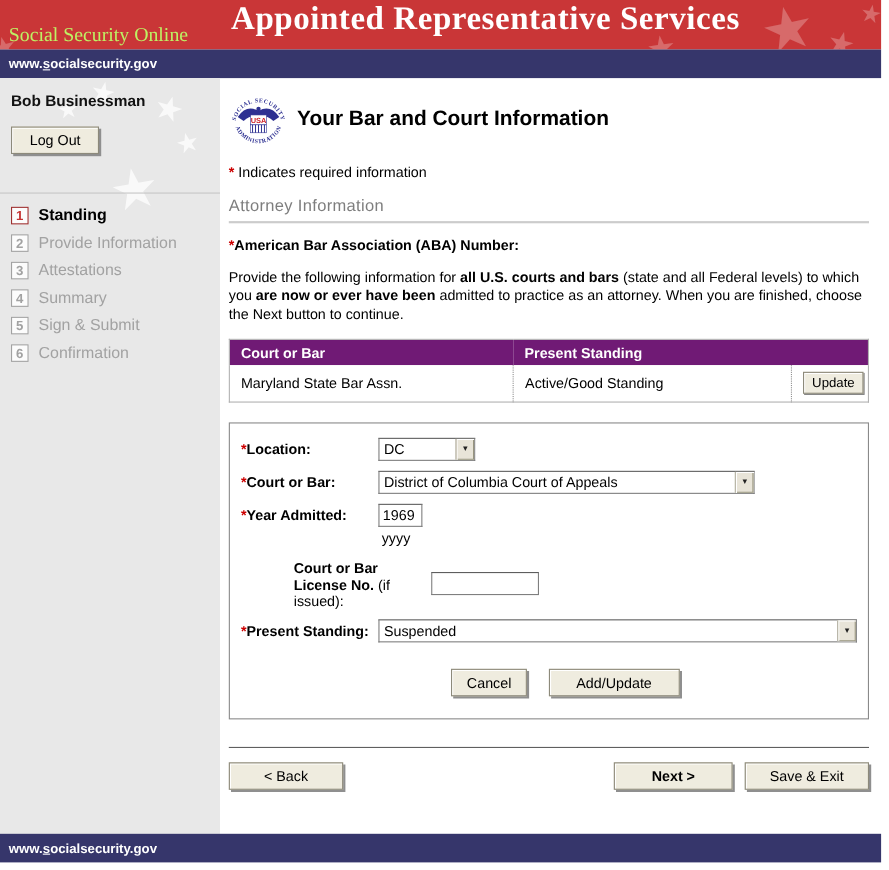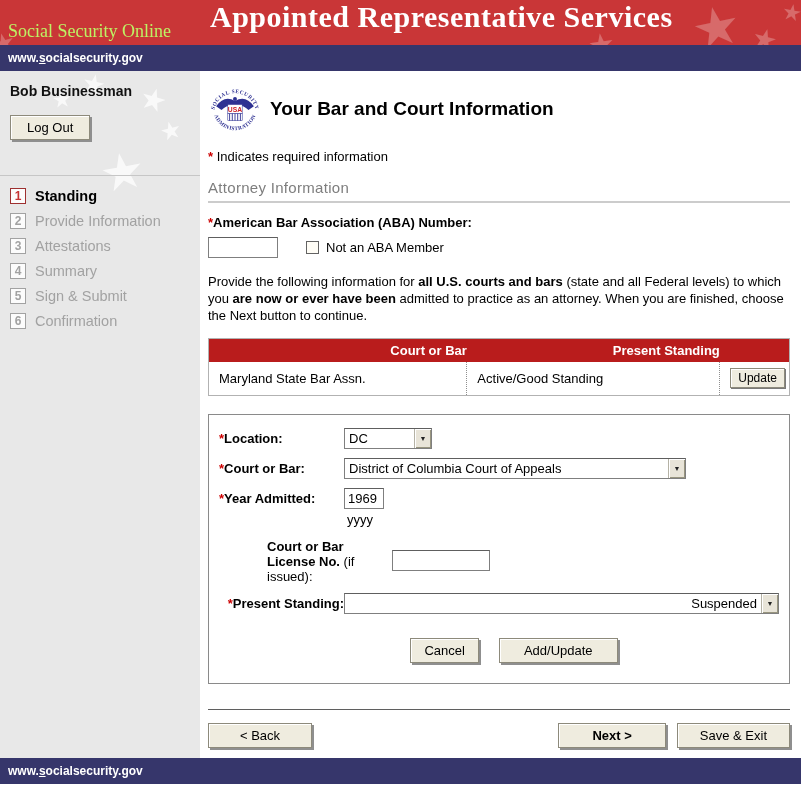--- a/index.html
+++ b/index.html
@@ -84,21 +84,21 @@
   .aba-input { width:70px; }
   .checkbox {
     width:13px; height:13px; border:1px solid #636363; background:#fffdf6;
     display:inline-block; margin-left:28px; margin-right:7px;
   }
 
   .instructions { margin-top:13px; line-height:17px; }
 
   .courts-table { margin-top:14px; width:582px; border-collapse:collapse; border:1px solid #b2b2b2; }
   .courts-table th {
-    background:#b91c1c; color:#fff; text-align:right; font-size:13px;
+    background:#701a75; color:#fff; text-align:left; font-size:13px;
     height:23px; padding-left:10px; font-weight:bold;
   }
   .courts-table td { background:#fff; height:34px; padding-left:10px; }
   .td-sep { border-left:1px dotted #8f8f8f; }
   .td-action { text-align:center; padding:0 4px; }
   .update-btn { font-size:12px; padding:2px 7px; box-shadow:1px 1px 0 #7a7a7a, inset 1px 1px 0 #fff; }
 
   
   .form-box { margin-top:18px; border:1px solid #8a8a8a; padding:13px 10px 12px 10px; }
   .frow { display:flex; margin-bottom:9px; }
@@ -227,25 +227,20 @@
     </svg>
     <h1 class="page-title">Your Bar and Court Information</h1>
   </div>
 
   <div class="required-note"><span class="req">*</span> <span>Indicates required information</span></div>
 
   <h2 class="section-title">Attorney Information</h2>
 
   <div class="aba-label"><span class="req">*</span><span>American Bar Association (ABA) Number:</span></div>
 
-  <div class="aba-row">
-    <input type="text" class="text-input aba-input" value="" style="">
-    <span class="checkbox"></span>
-    <span>Not an ABA Member</span>
-  </div>
 
   <p class="instructions"><span>Provide the following information for </span><b>all U.S. courts and bars</b><span> (state and all Federal levels) to which you </span><b>are now or ever have been</b><span> admitted to practice as an attorney. When you are finished, choose the Next button to continue.</span></p>
 
   <table class="courts-table">
     <thead>
       <tr>
         <th style="width:45%;">Court or Bar</th>
         <th style="width:44%;">Present Standing</th>
         <th style="width:11%;"></th>
       </tr>
@@ -283,21 +278,21 @@
         <input type="text" class="text-input year-input" value="1969" style="">
         <div class="year-hint">yyyy</div>
       </div>
     </div>
 
     <div class="frow frow-center">
       <div class="flabel"><span>Court or Bar License No.</span><span class="norm"> (if issued):</span></div>
       <input type="text" class="text-input license-input" value="" style="">
     </div>
 
-    <div class="frow" style="margin-bottom:0;text-align:right;">
+    <div class="frow" style="margin-bottom:0;">
       <div class="flabel"><span class="req">*</span><span>Present Standing:</span></div>
       <div class="sel sel-standing">
         <span class="sel-text">Suspended</span>
         <span class="sel-btn">▼</span>
       </div>
     </div>
 
     <div class="form-buttons">
       <button class="btn cancel-btn">Cancel</button>
       <button class="btn addupdate-btn">Add/Update</button>

